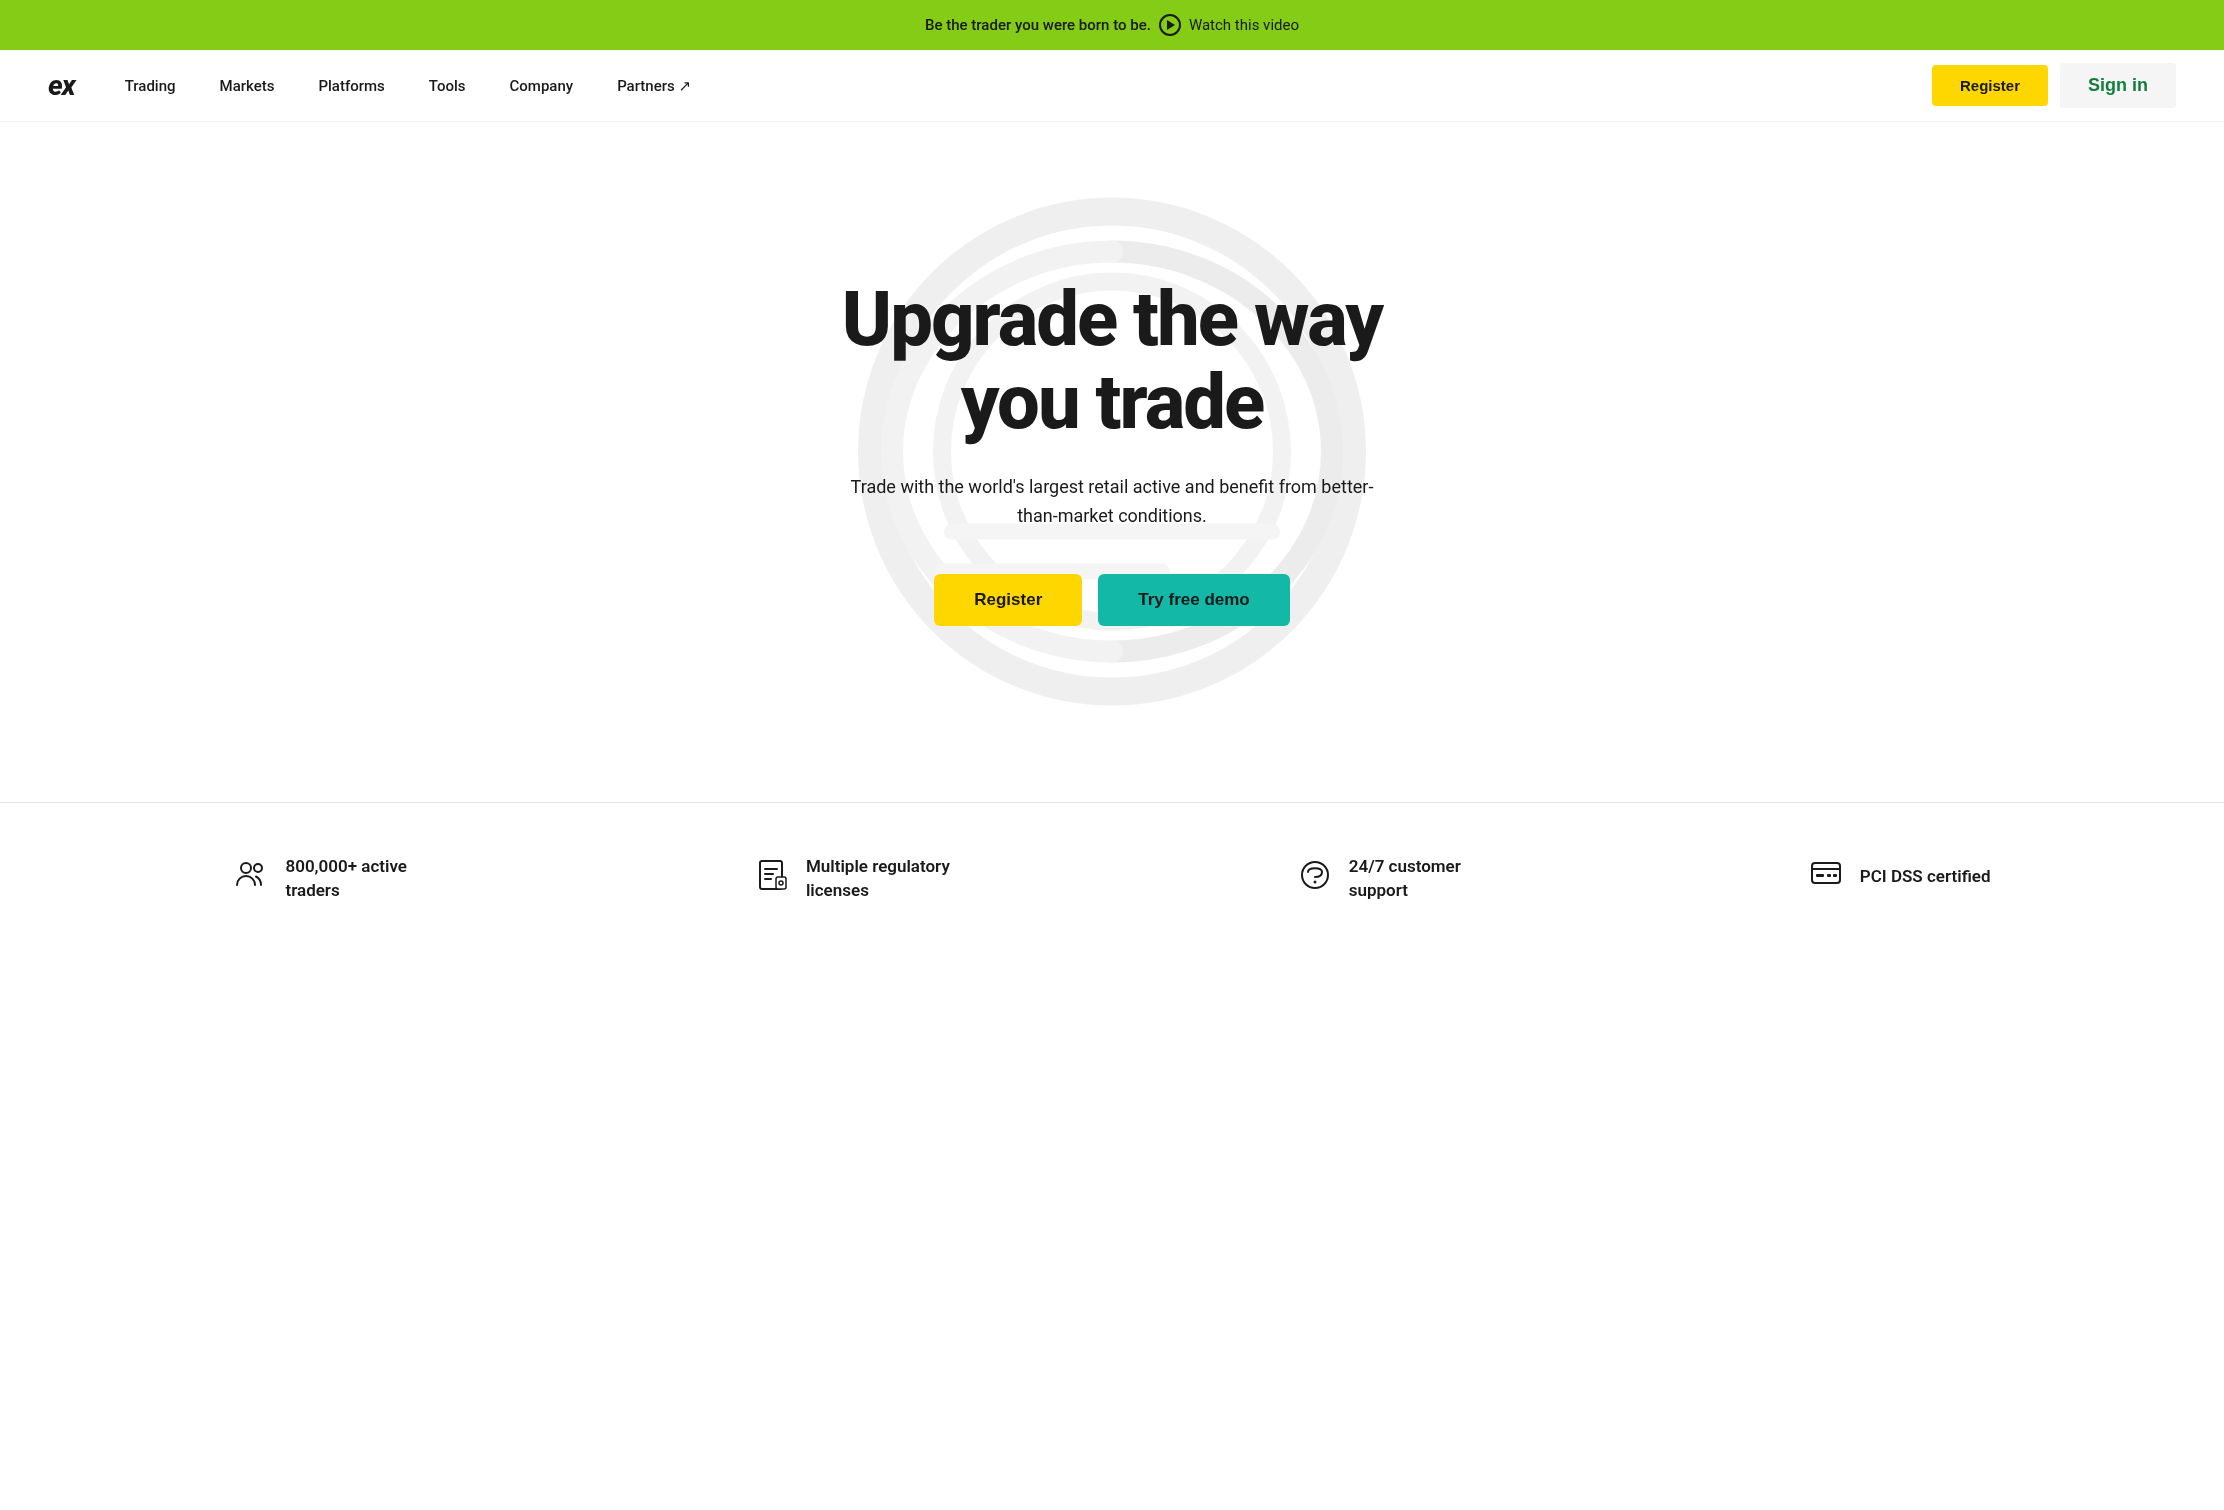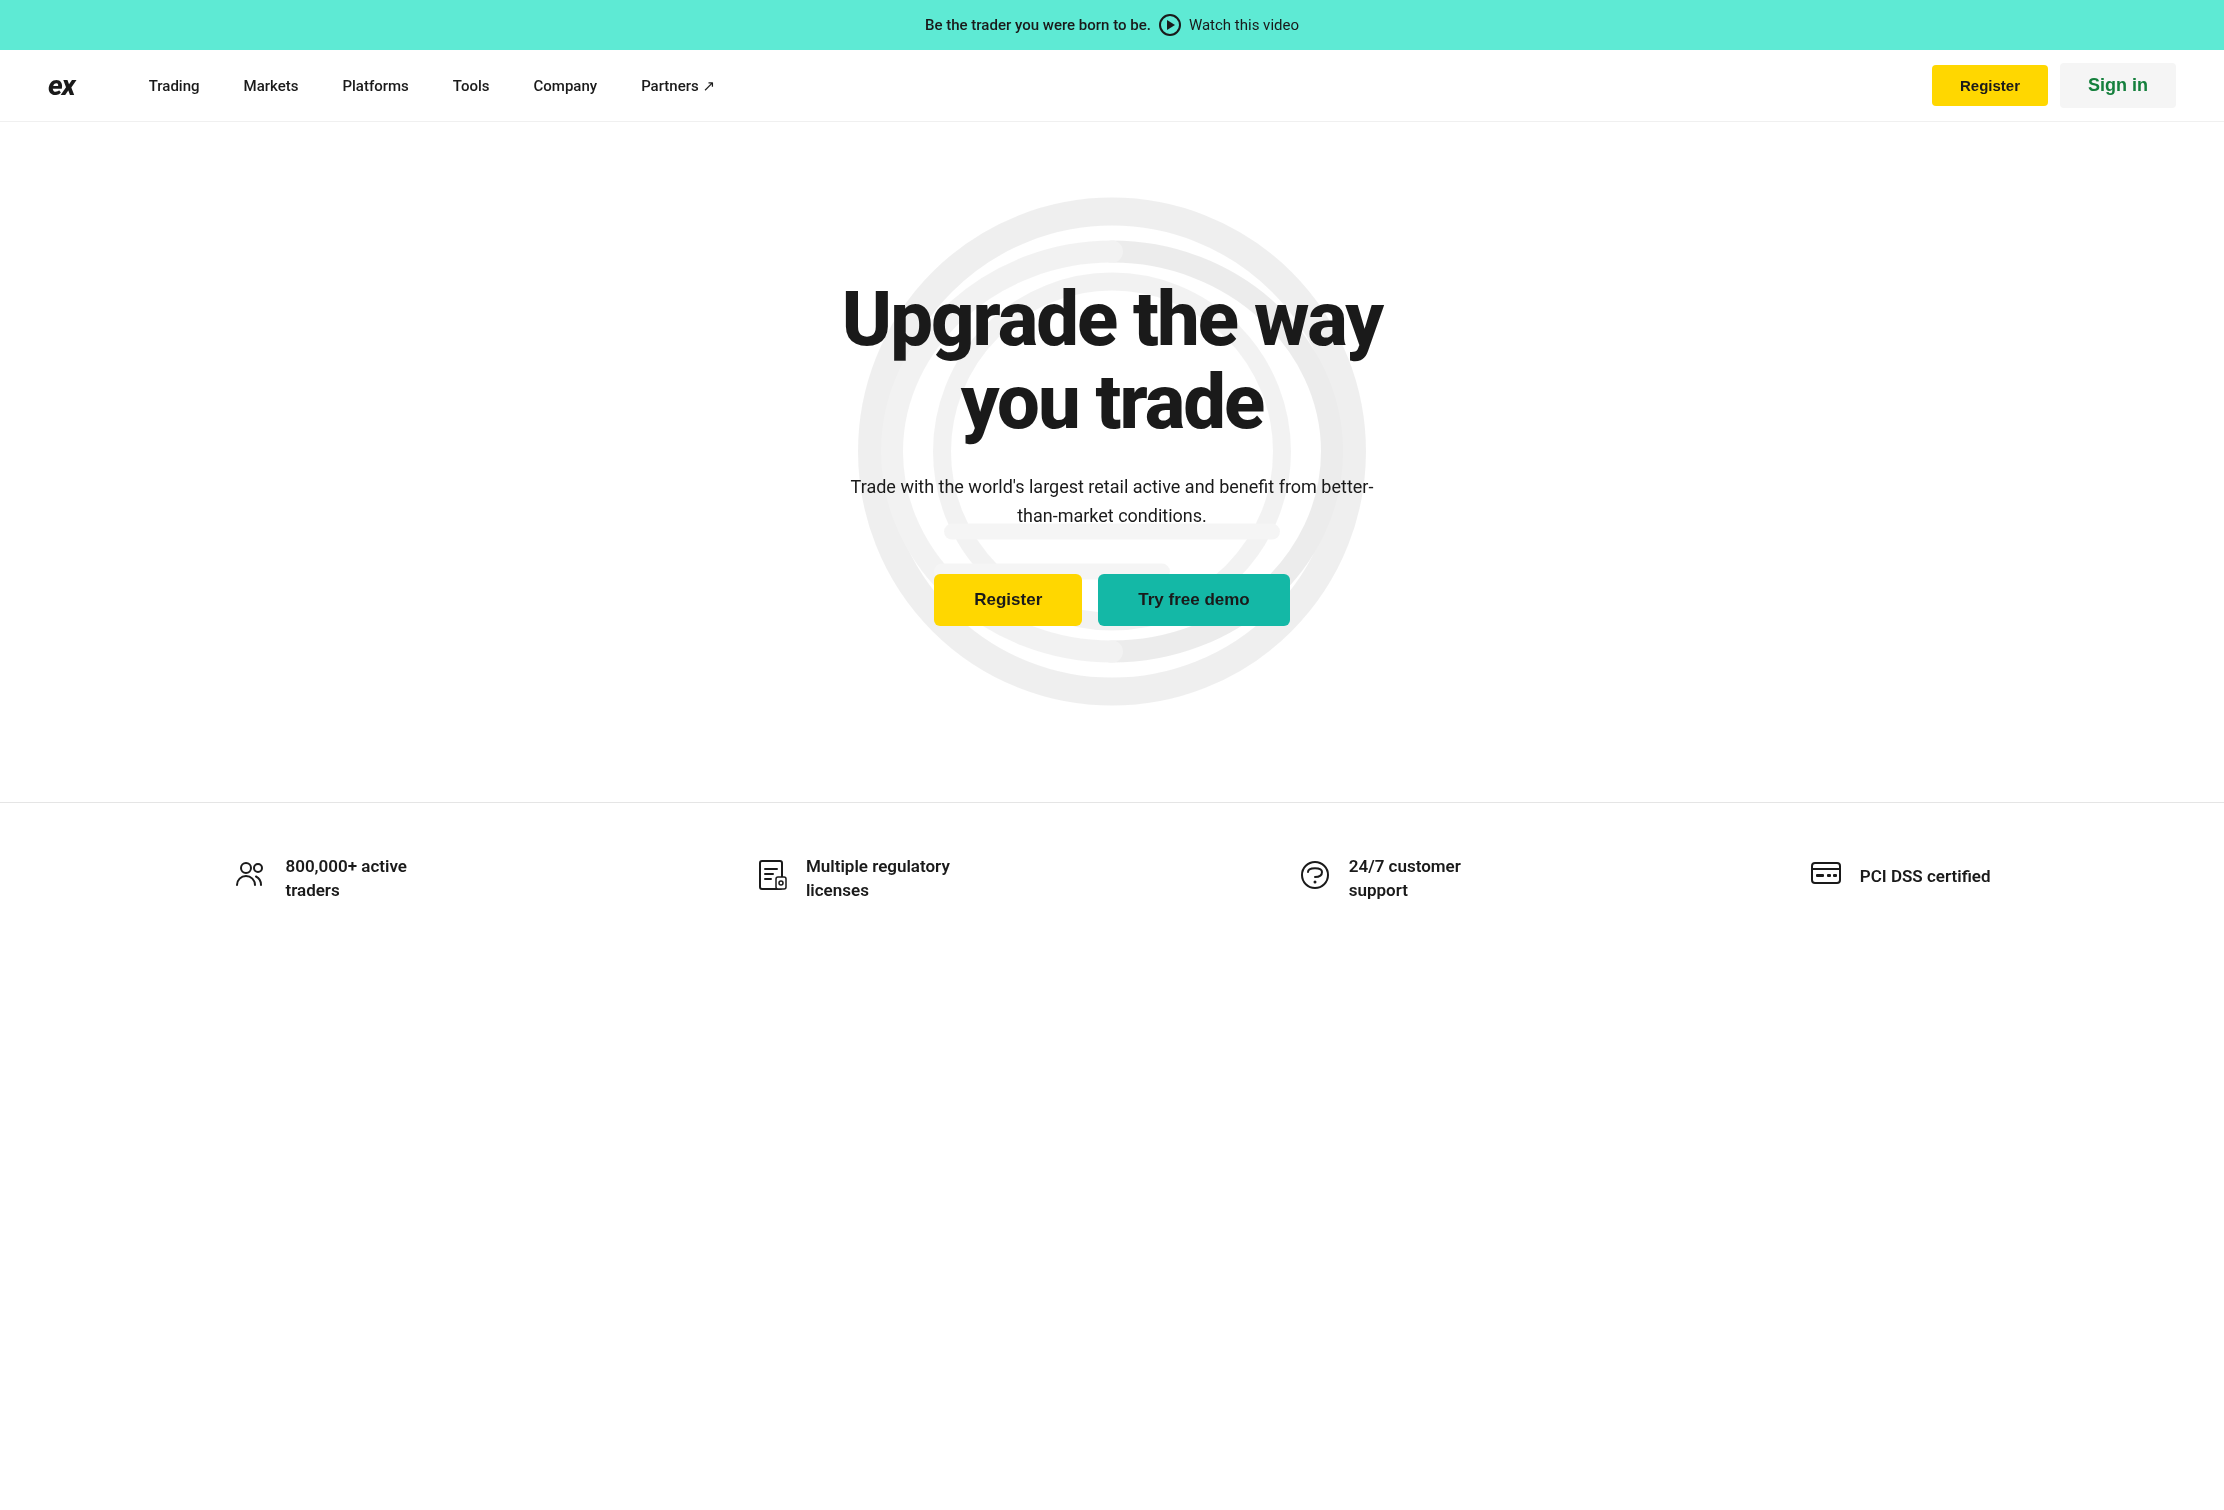--- a/index.html
+++ b/index.html
@@ -6,21 +6,21 @@
 
     body {
       font-family: -apple-system, BlinkMacSystemFont, 'Segoe UI', Roboto, Helvetica, Arial, sans-serif;
       background: #ffffff;
       color: #1a1a1a;
       overflow-x: hidden;
     }
 
     
     .top-banner {
-      background: #5eead4;
+      background: #84cc16;
       text-align: center;
       padding: 14px 20px;
       font-size: 15px;
       font-weight: 500;
       display: flex;
       align-items: center;
       justify-content: center;
       gap: 8px;
     }
 
@@ -59,21 +59,21 @@
       height: 72px;
       background: #ffffff;
       border-bottom: 1px solid #f0f0f0;
     }
 
     .logo {
       font-size: 28px;
       font-weight: 800;
       color: #1a1a1a;
       letter-spacing: -1px;
-      margin-right: 56px;
+      margin-right: 32px;
       text-decoration: none;
       font-style: italic;
     }
 
     .nav {
       display: flex;
       align-items: center;
       gap: 8px;
       flex: 1;
     }

